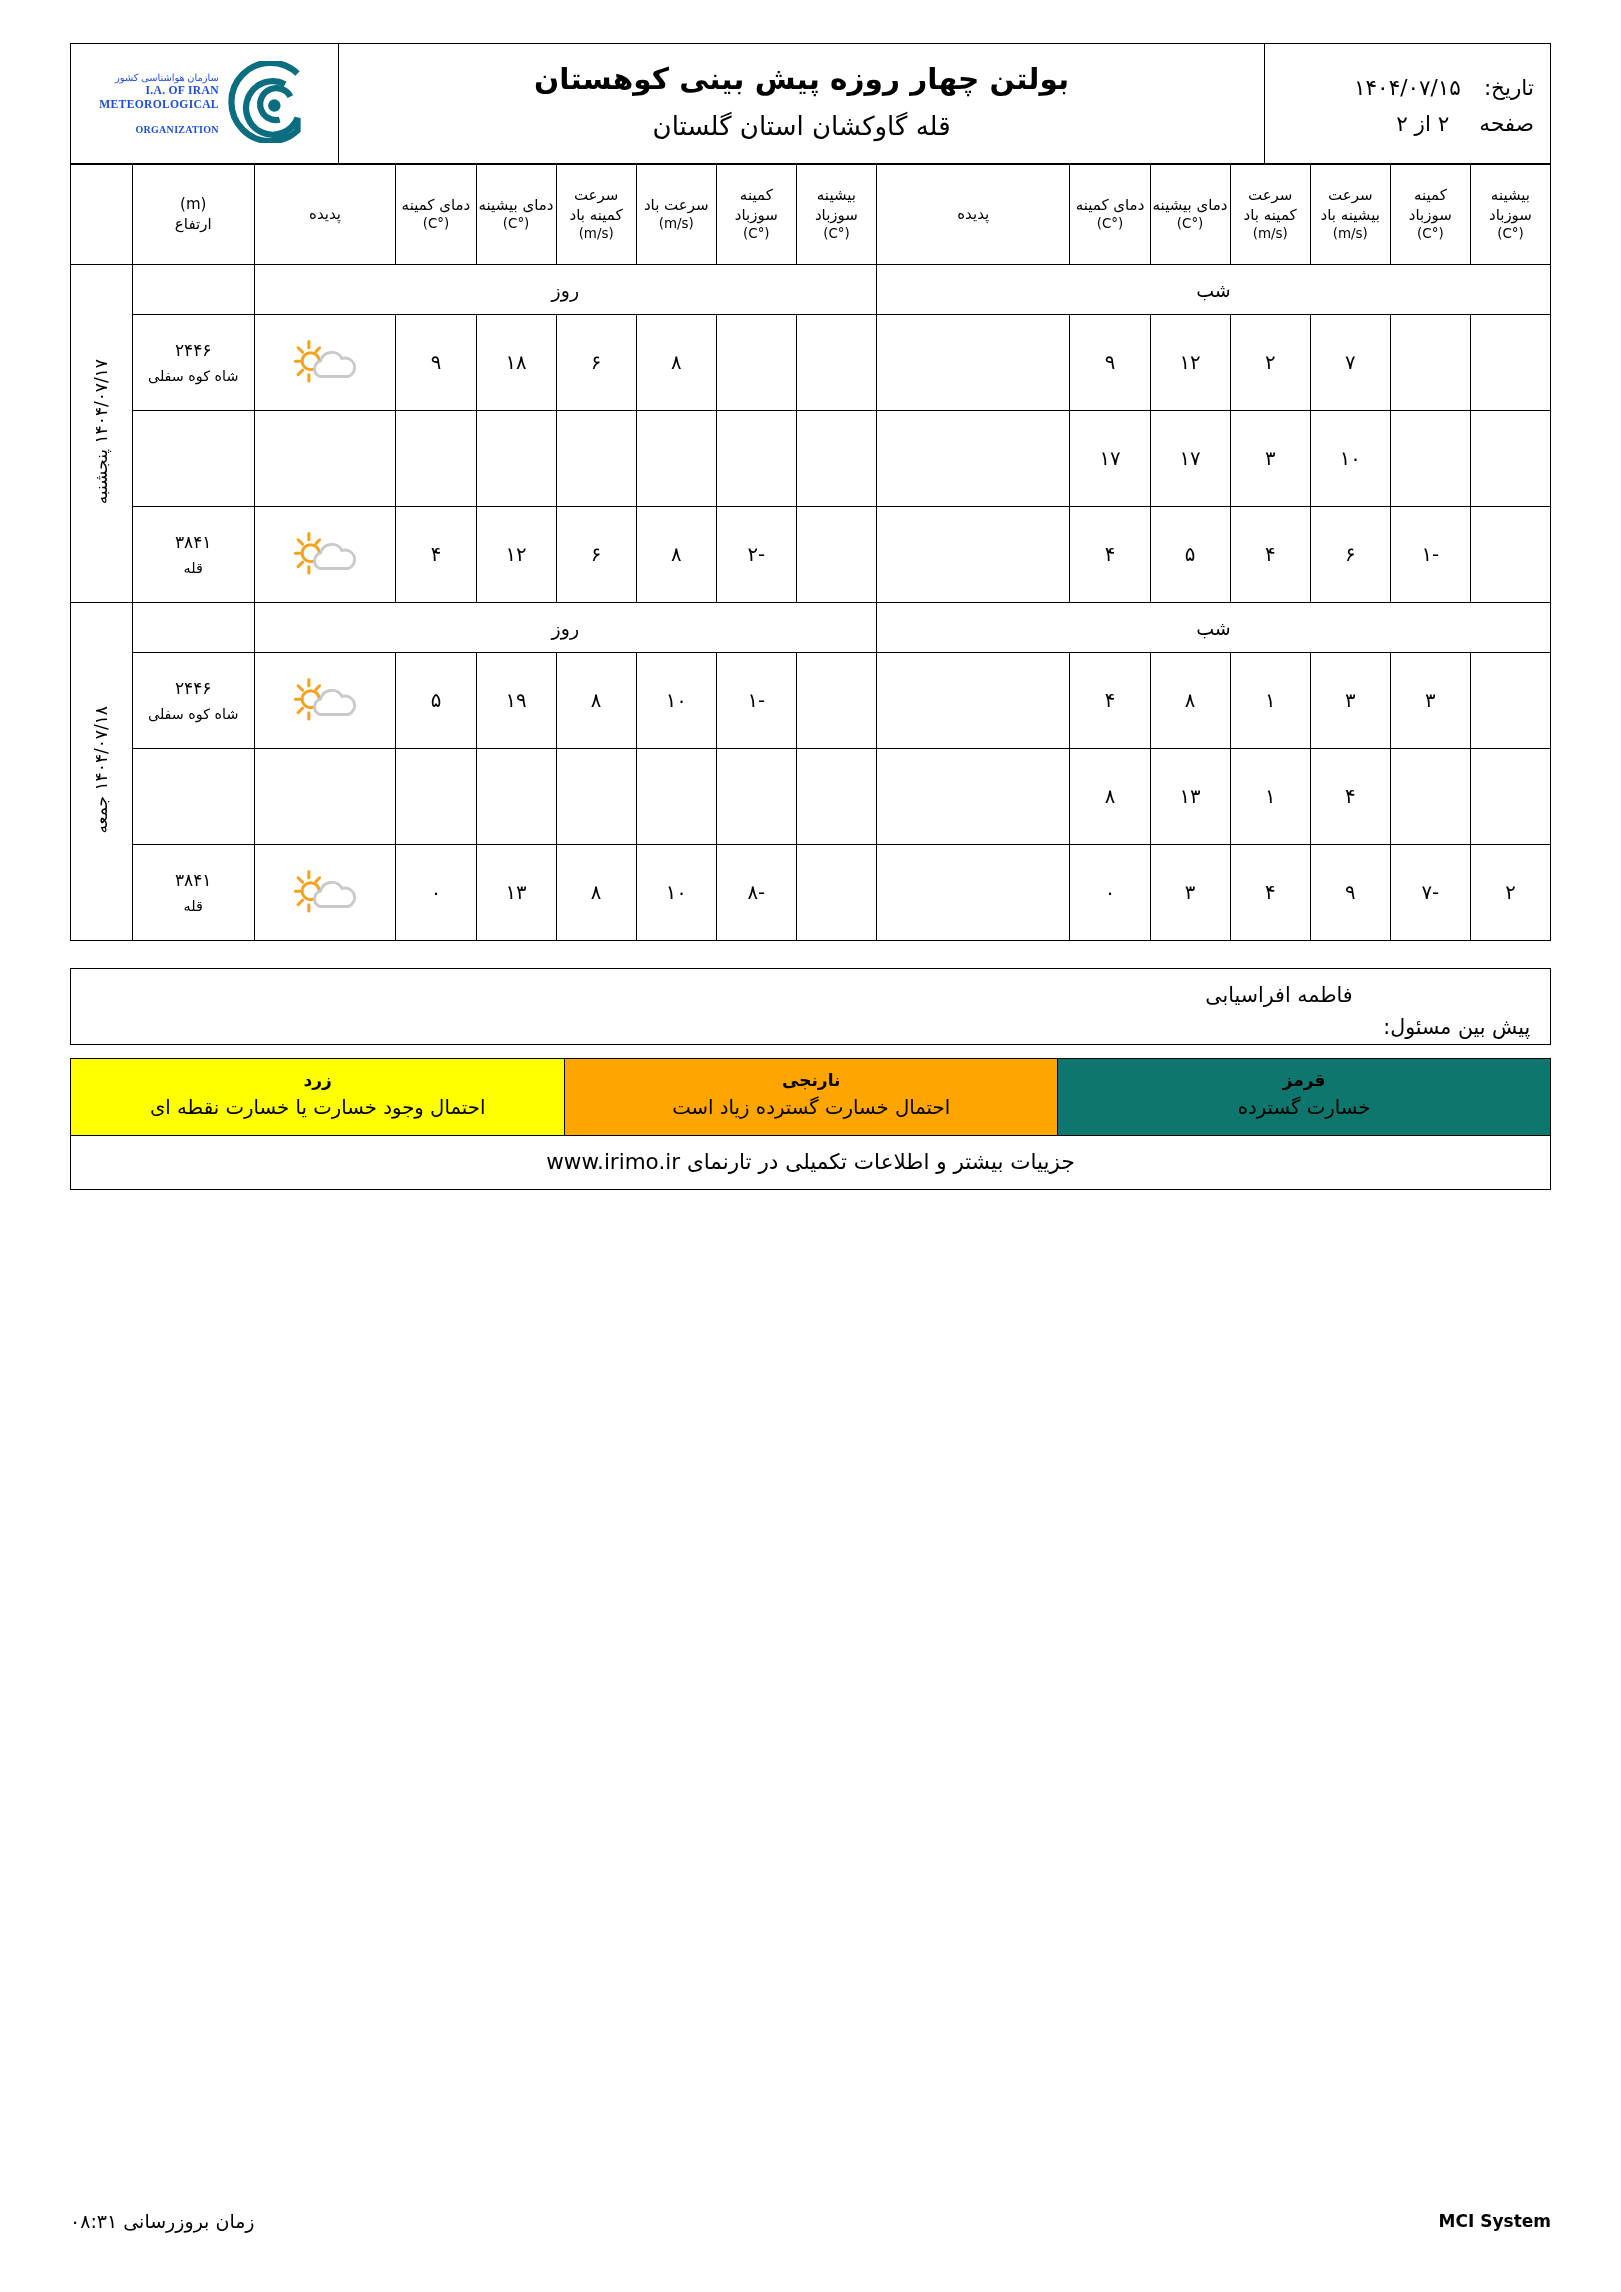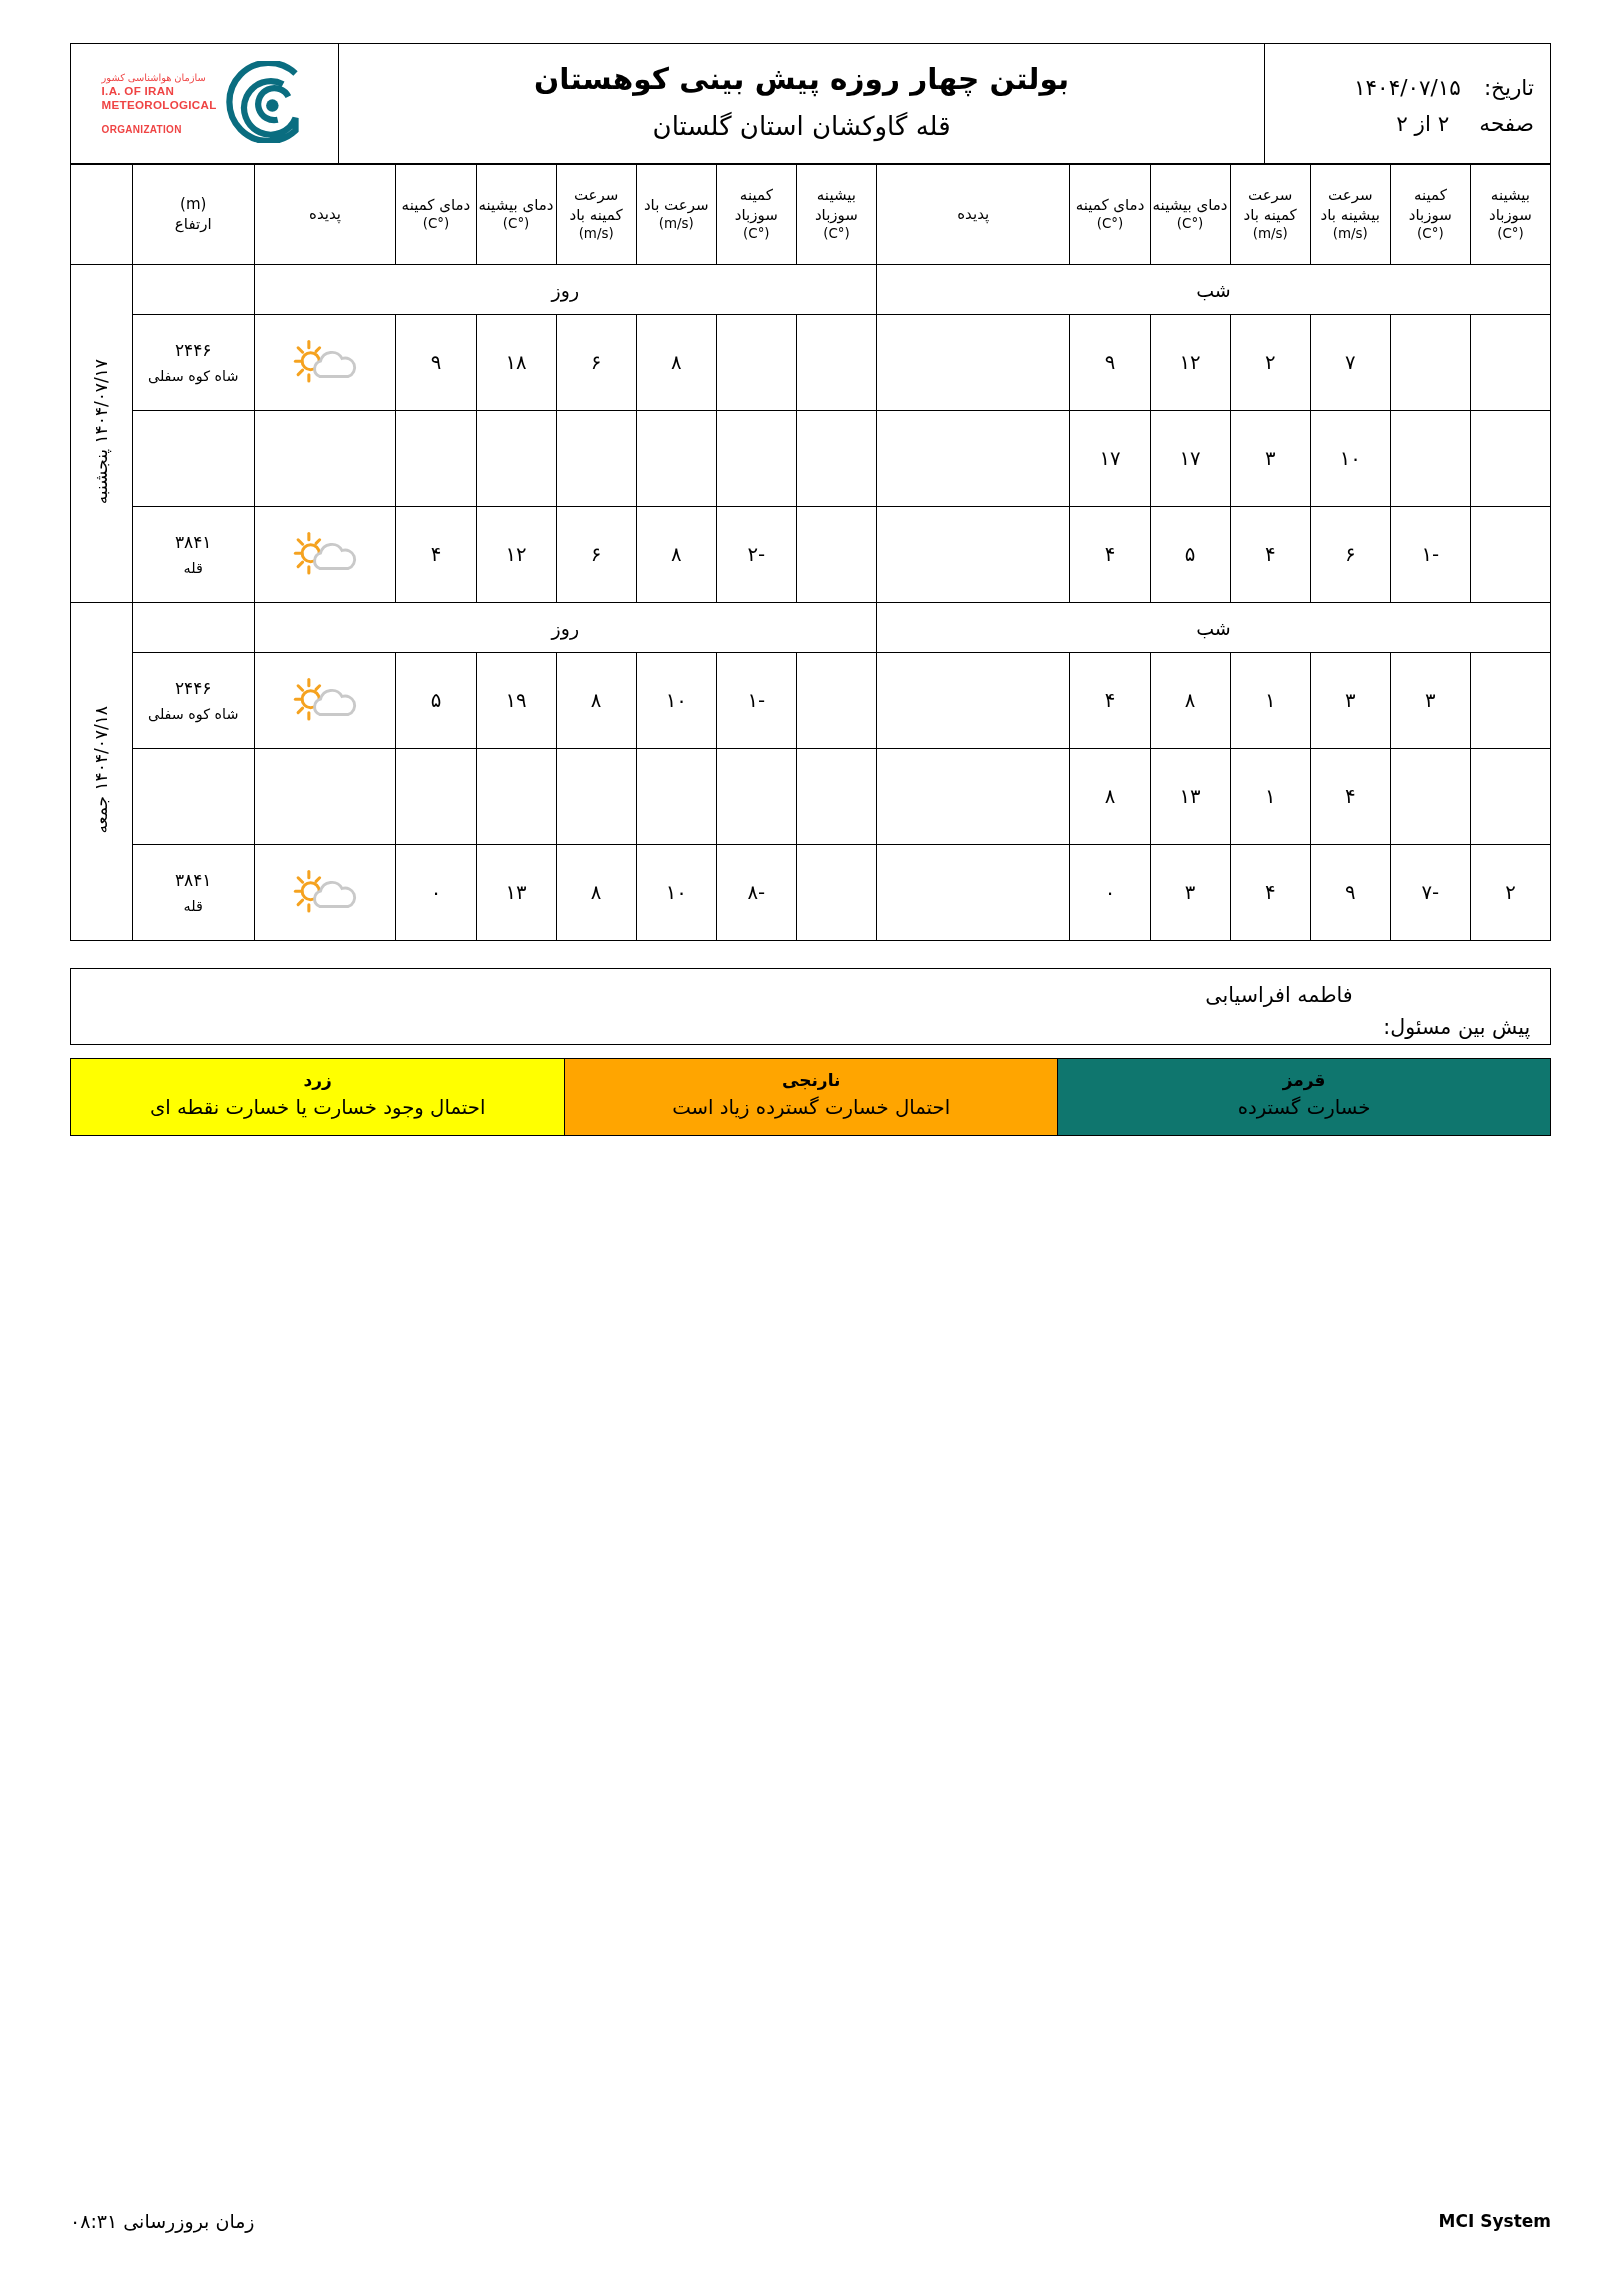--- a/index.html
+++ b/index.html
@@ -81,23 +81,23 @@
     padding: 3.6px;
   }
   .logo-wrap {
     display: flex;
     align-items: center;
     justify-content: center;
     gap: 9px;
     direction: ltr;
   }
   .logo-text {
-    text-align: left;
-    color: #ef4444;
-    font-family: Liberation Sans, sans-serif;
+    text-align: right;
+    color: #1d4ed8;
+    font-family: Liberation Serif, serif;
     line-height: 1.25;
   }
   .logo-text .l0 { font-size: 9.9px; }
   .logo-text .l1 { font-size: 11.6px; font-weight: bold; letter-spacing: 0.3px;}
   .logo-text .l2 { font-size: 11.6px; font-weight: bold; letter-spacing: 0.3px;}
   .logo-text .l3 { font-size: 10px; font-weight: bold; letter-spacing: 0.3px; margin-top: 11px;}
 
   
   table.fc {
     width: 100%;
@@ -567,20 +567,24 @@
           <div class="lg-desc">احتمال خسارت گسترده زیاد است</div>
         </td>
         <td style="background:#ffff00; width:33.4%">
           <div class="lg-title">زرد</div>
           <div class="lg-desc">احتمال وجود خسارت یا خسارت نقطه ای</div>
         </td>
       </tr>
     </tbody>
       </table>
 
+    <div class="footer-note">
+      <span>جزییات بیشتر و اطلاعات تکمیلی در تارنمای</span>
+      <span class="url">www.irimo.ir</span>
+    </div>
 
   </div>
 
   <div class="pg-footer">
     <div class="left">MCI System</div>
     <div class="right">زمان بروزرسانی ۰۸:۳۱</div>
   </div>
 
 </div>
 

